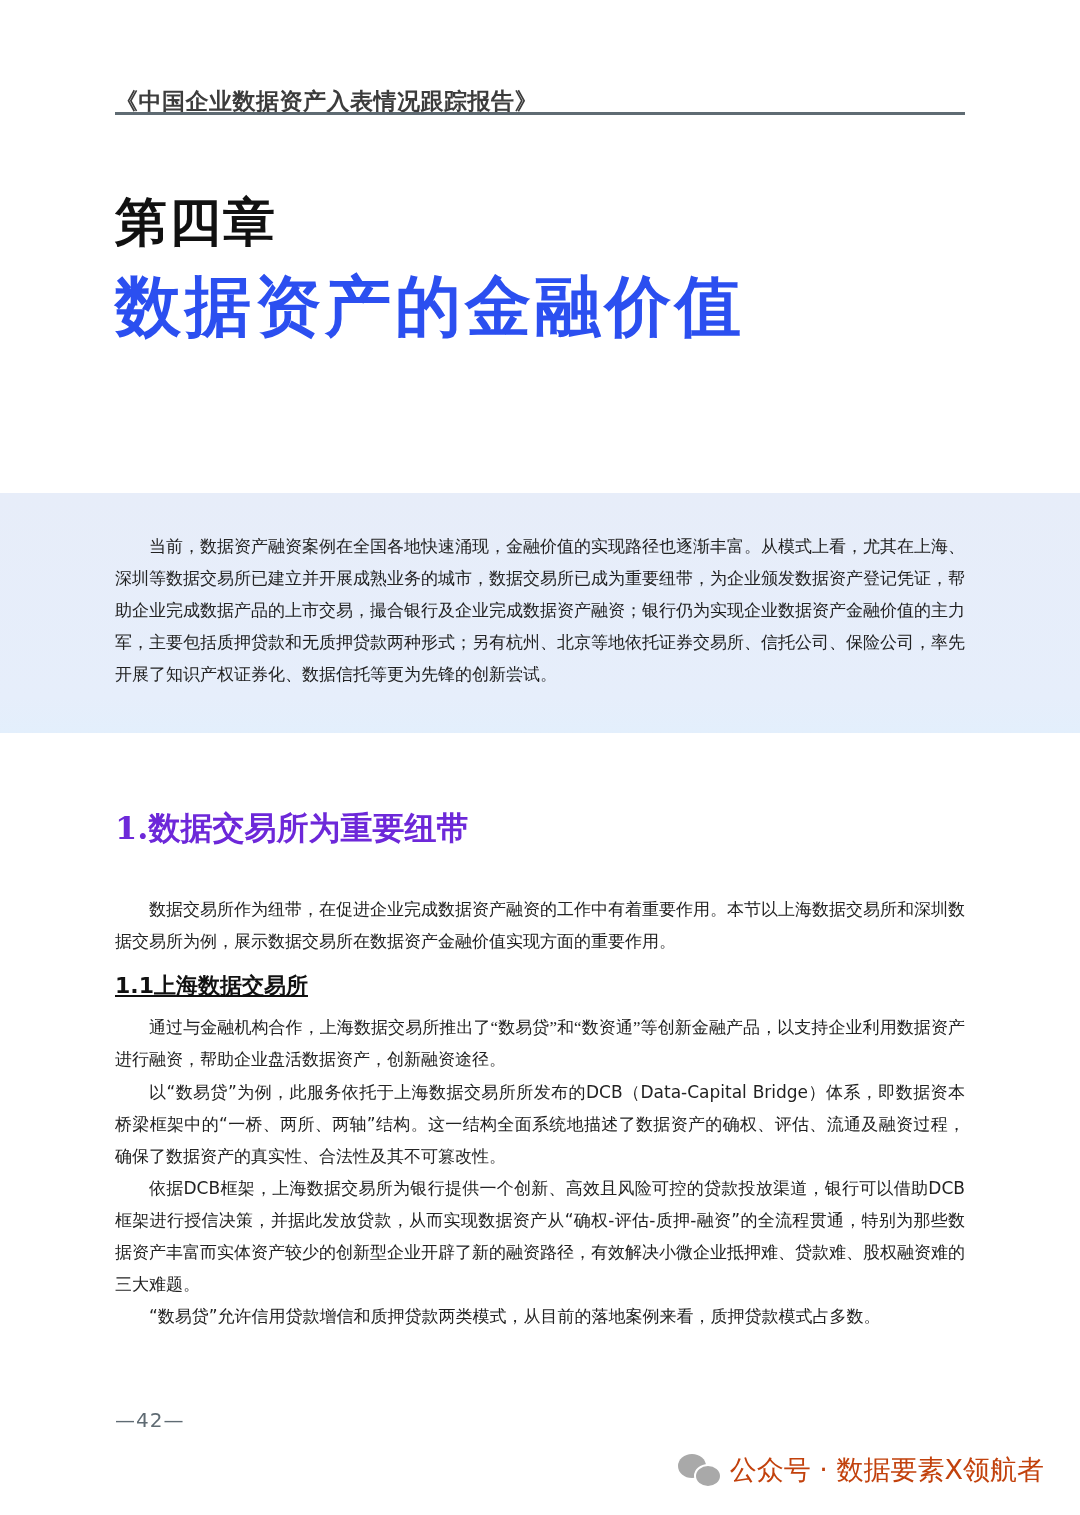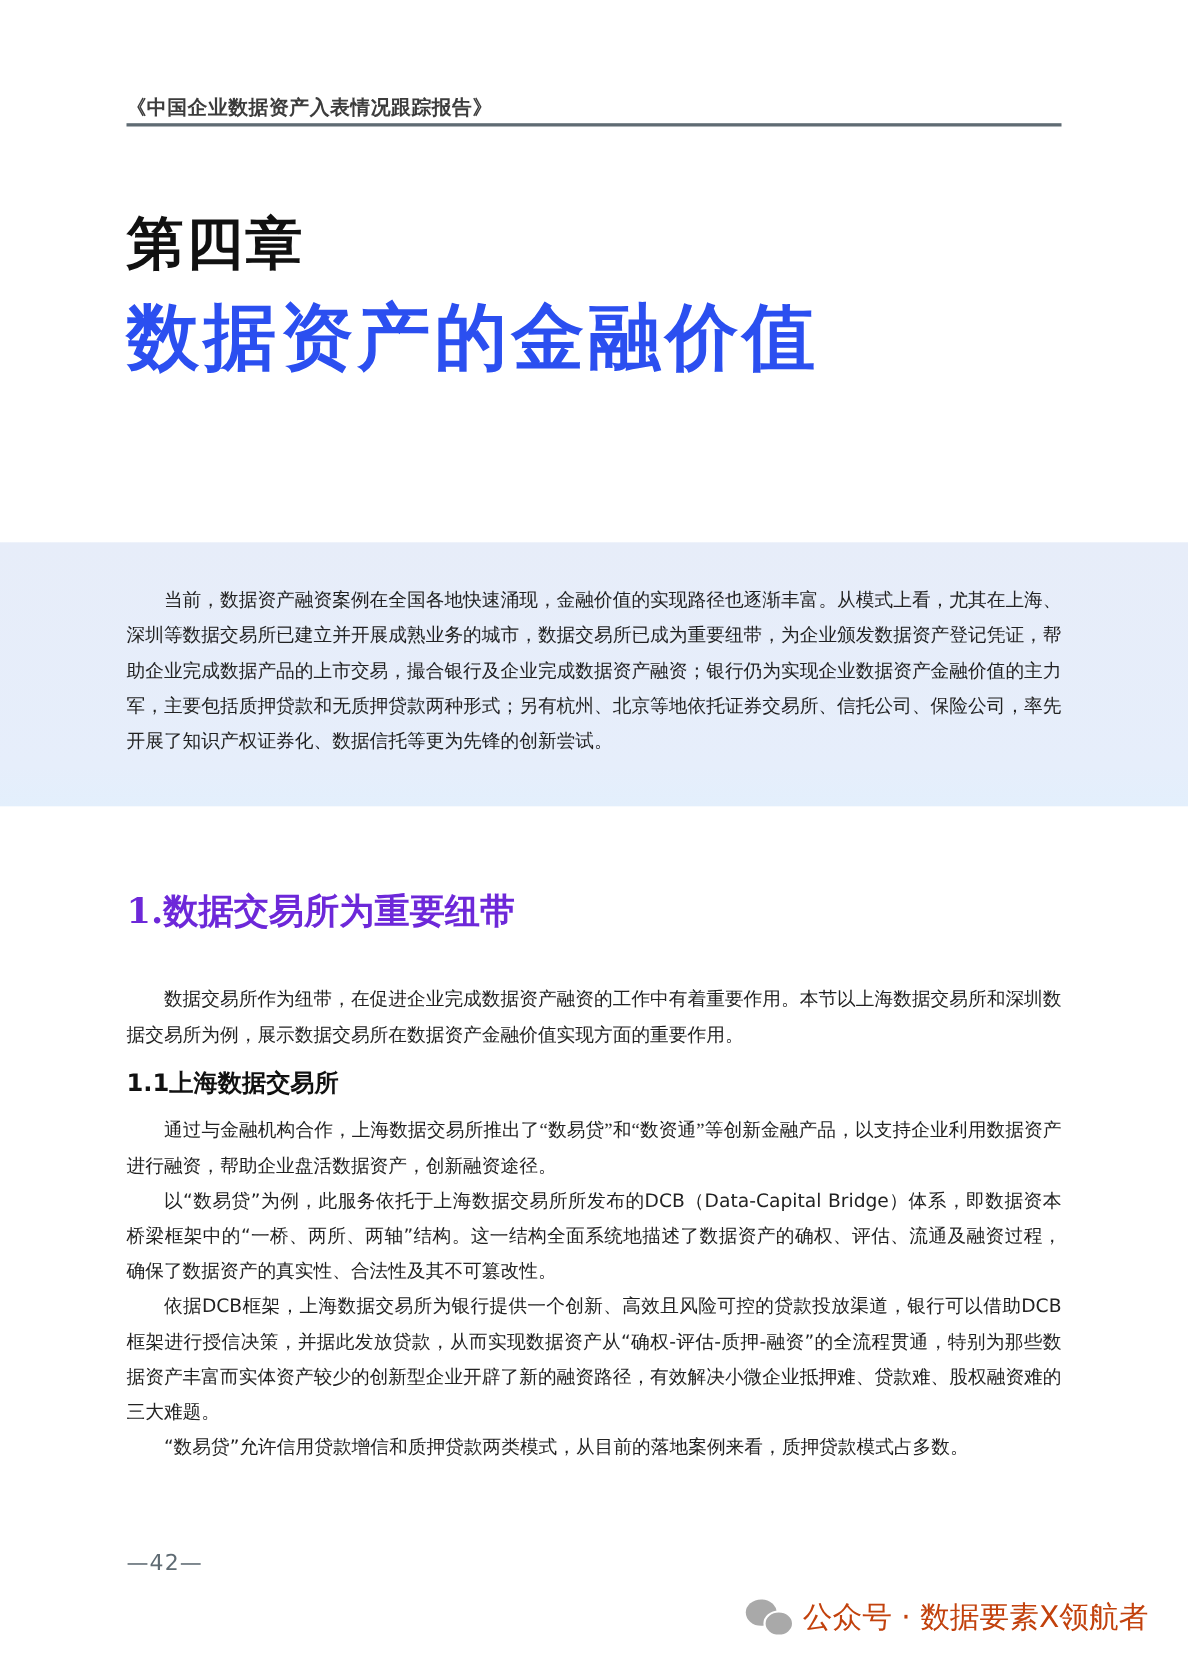--- a/index.html
+++ b/index.html
@@ -13,21 +13,21 @@
     position: relative;
     overflow: hidden;
     font-family: "DejaVu Sans", "Liberation Sans", sans-serif;
     color: #1f1f1f;
   }
   .running-header {
     position: absolute;
     left: 115px;
     top: 86px;
     width: 850px;
-    font-size: 18px;
+    font-size: 23px;
     font-weight: bold;
     color: #3c3c3c;
     letter-spacing: 0.5px;
   }
   .header-rule {
     position: absolute;
     left: 115px;
     top: 112px;
     width: 850px;
     height: 3px;
@@ -93,20 +93,21 @@
     text-align: justify;
   }
   .subsection-heading {
     position: absolute;
     left: 115px;
     top: 970px;
     font-size: 22px;
     line-height: 32px;
     font-weight: bold;
     color: #111111;
+    text-decoration: underline;
   }
   .page-number {
     position: absolute;
     left: 115px;
     top: 1408px;
     font-size: 20px;
     color: #5f6b73;
     letter-spacing: 1px;
   }
   .watermark {

